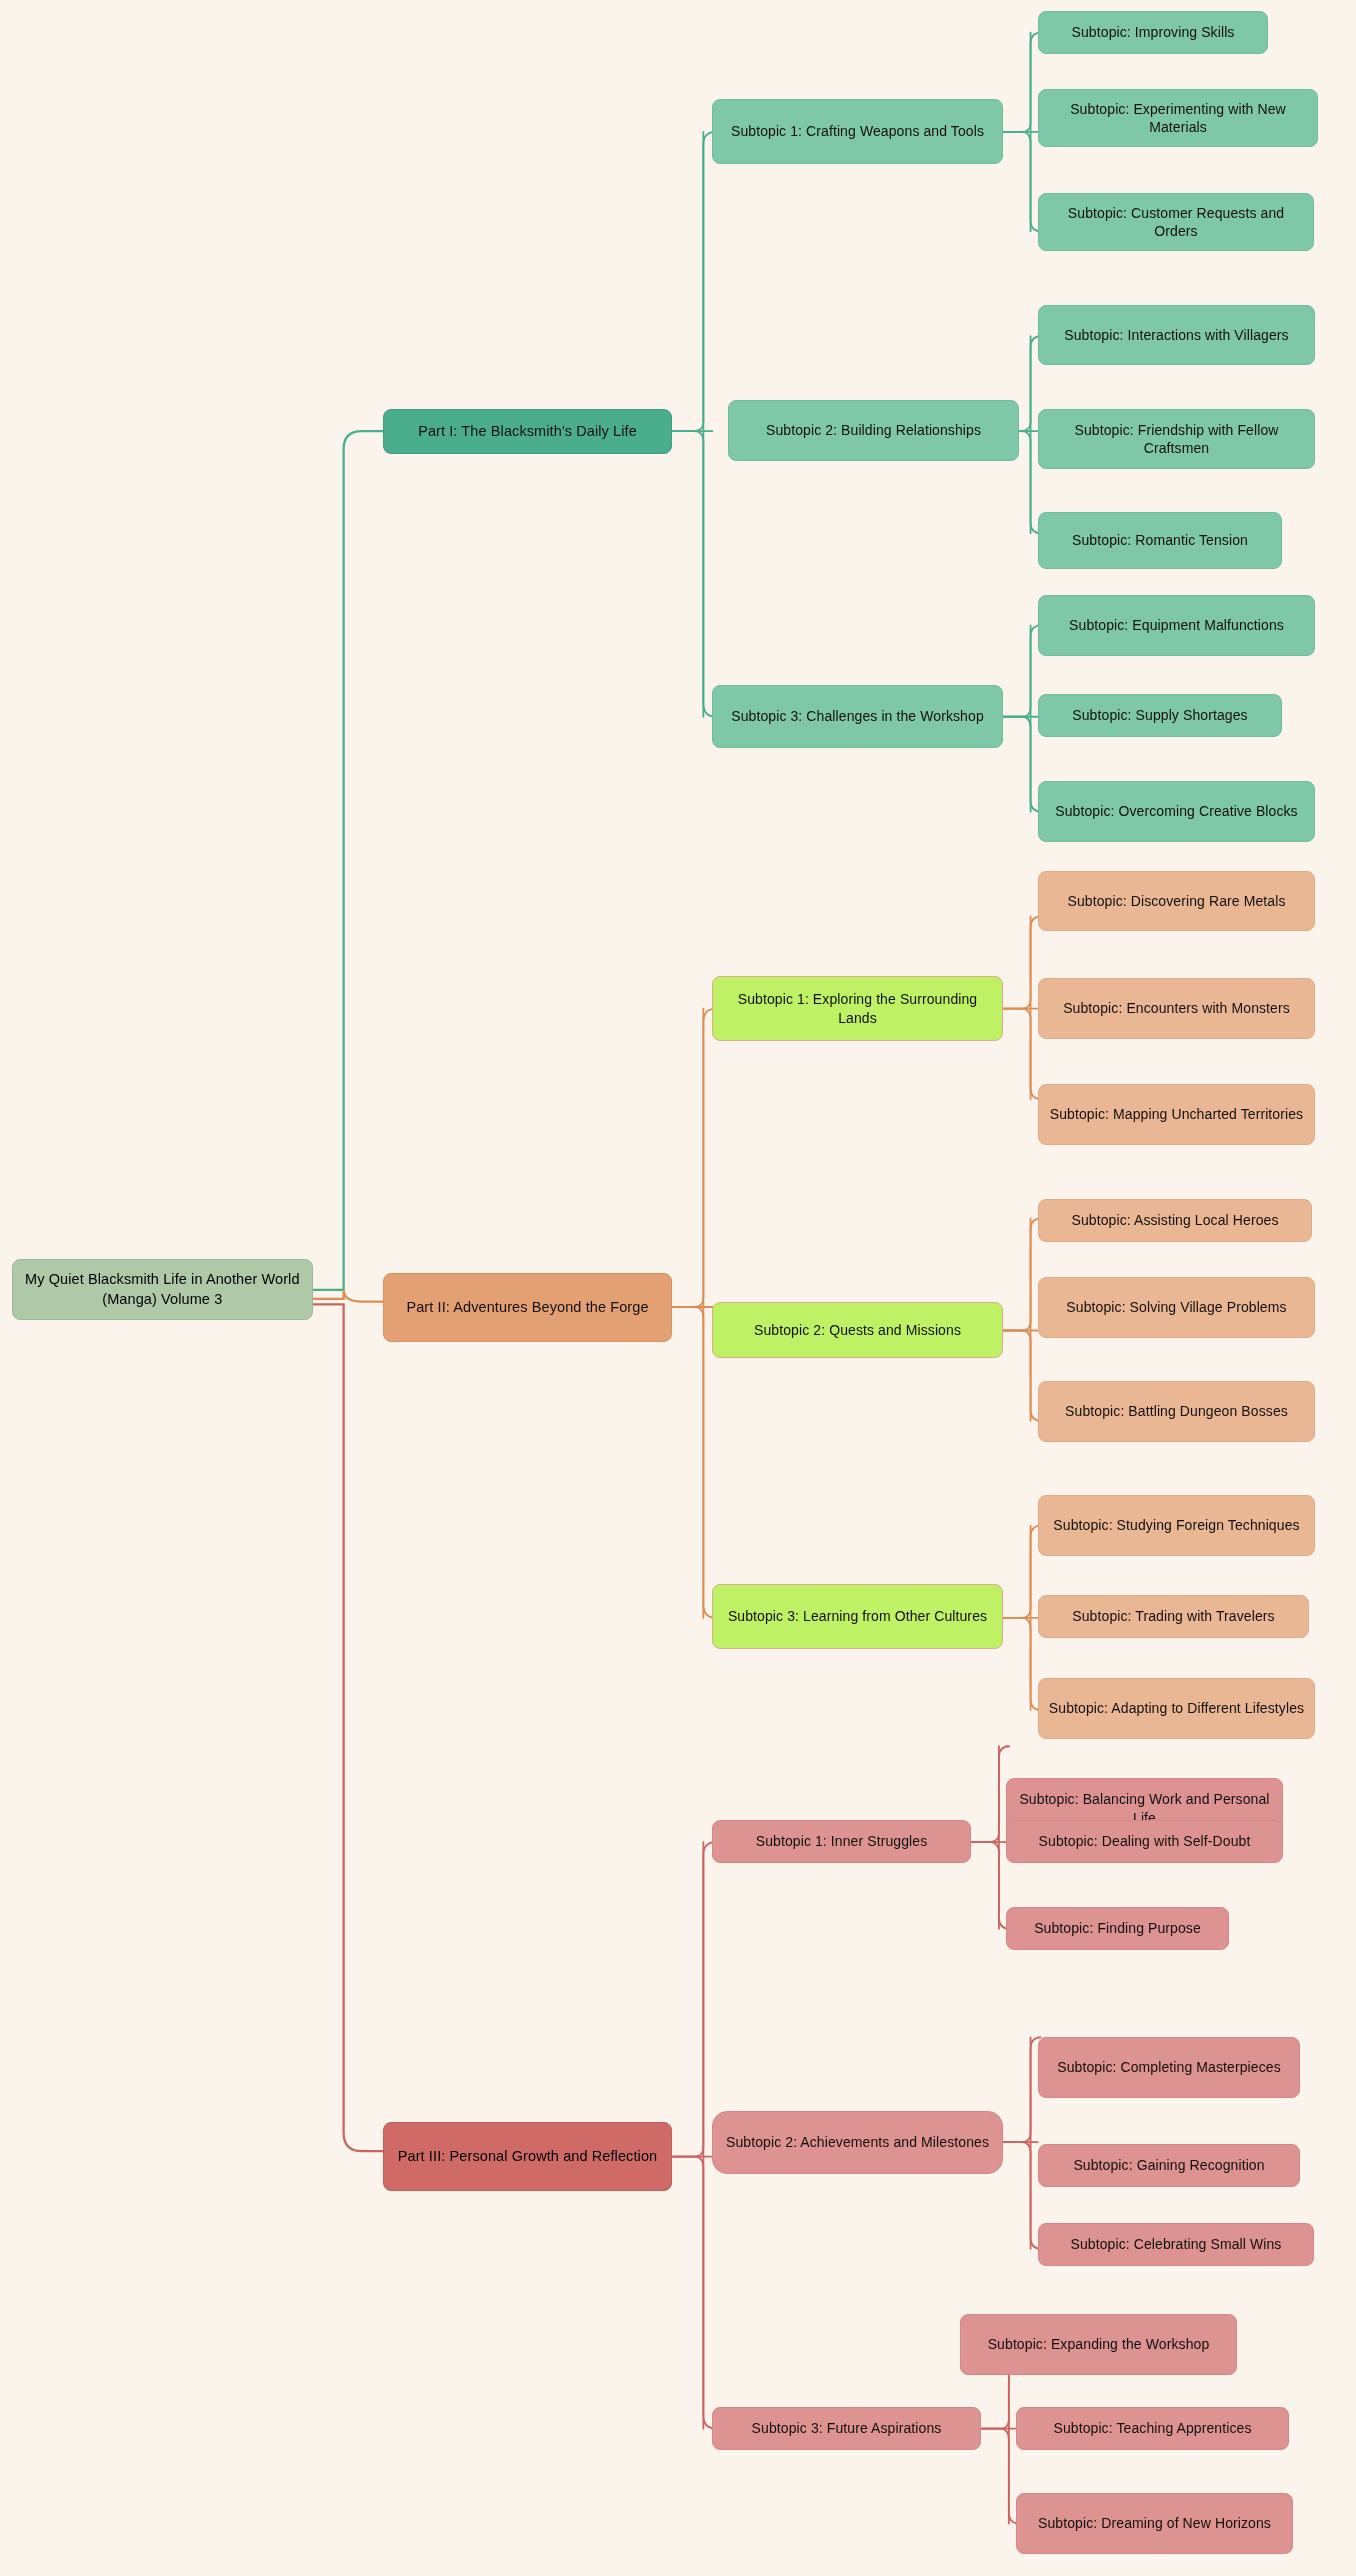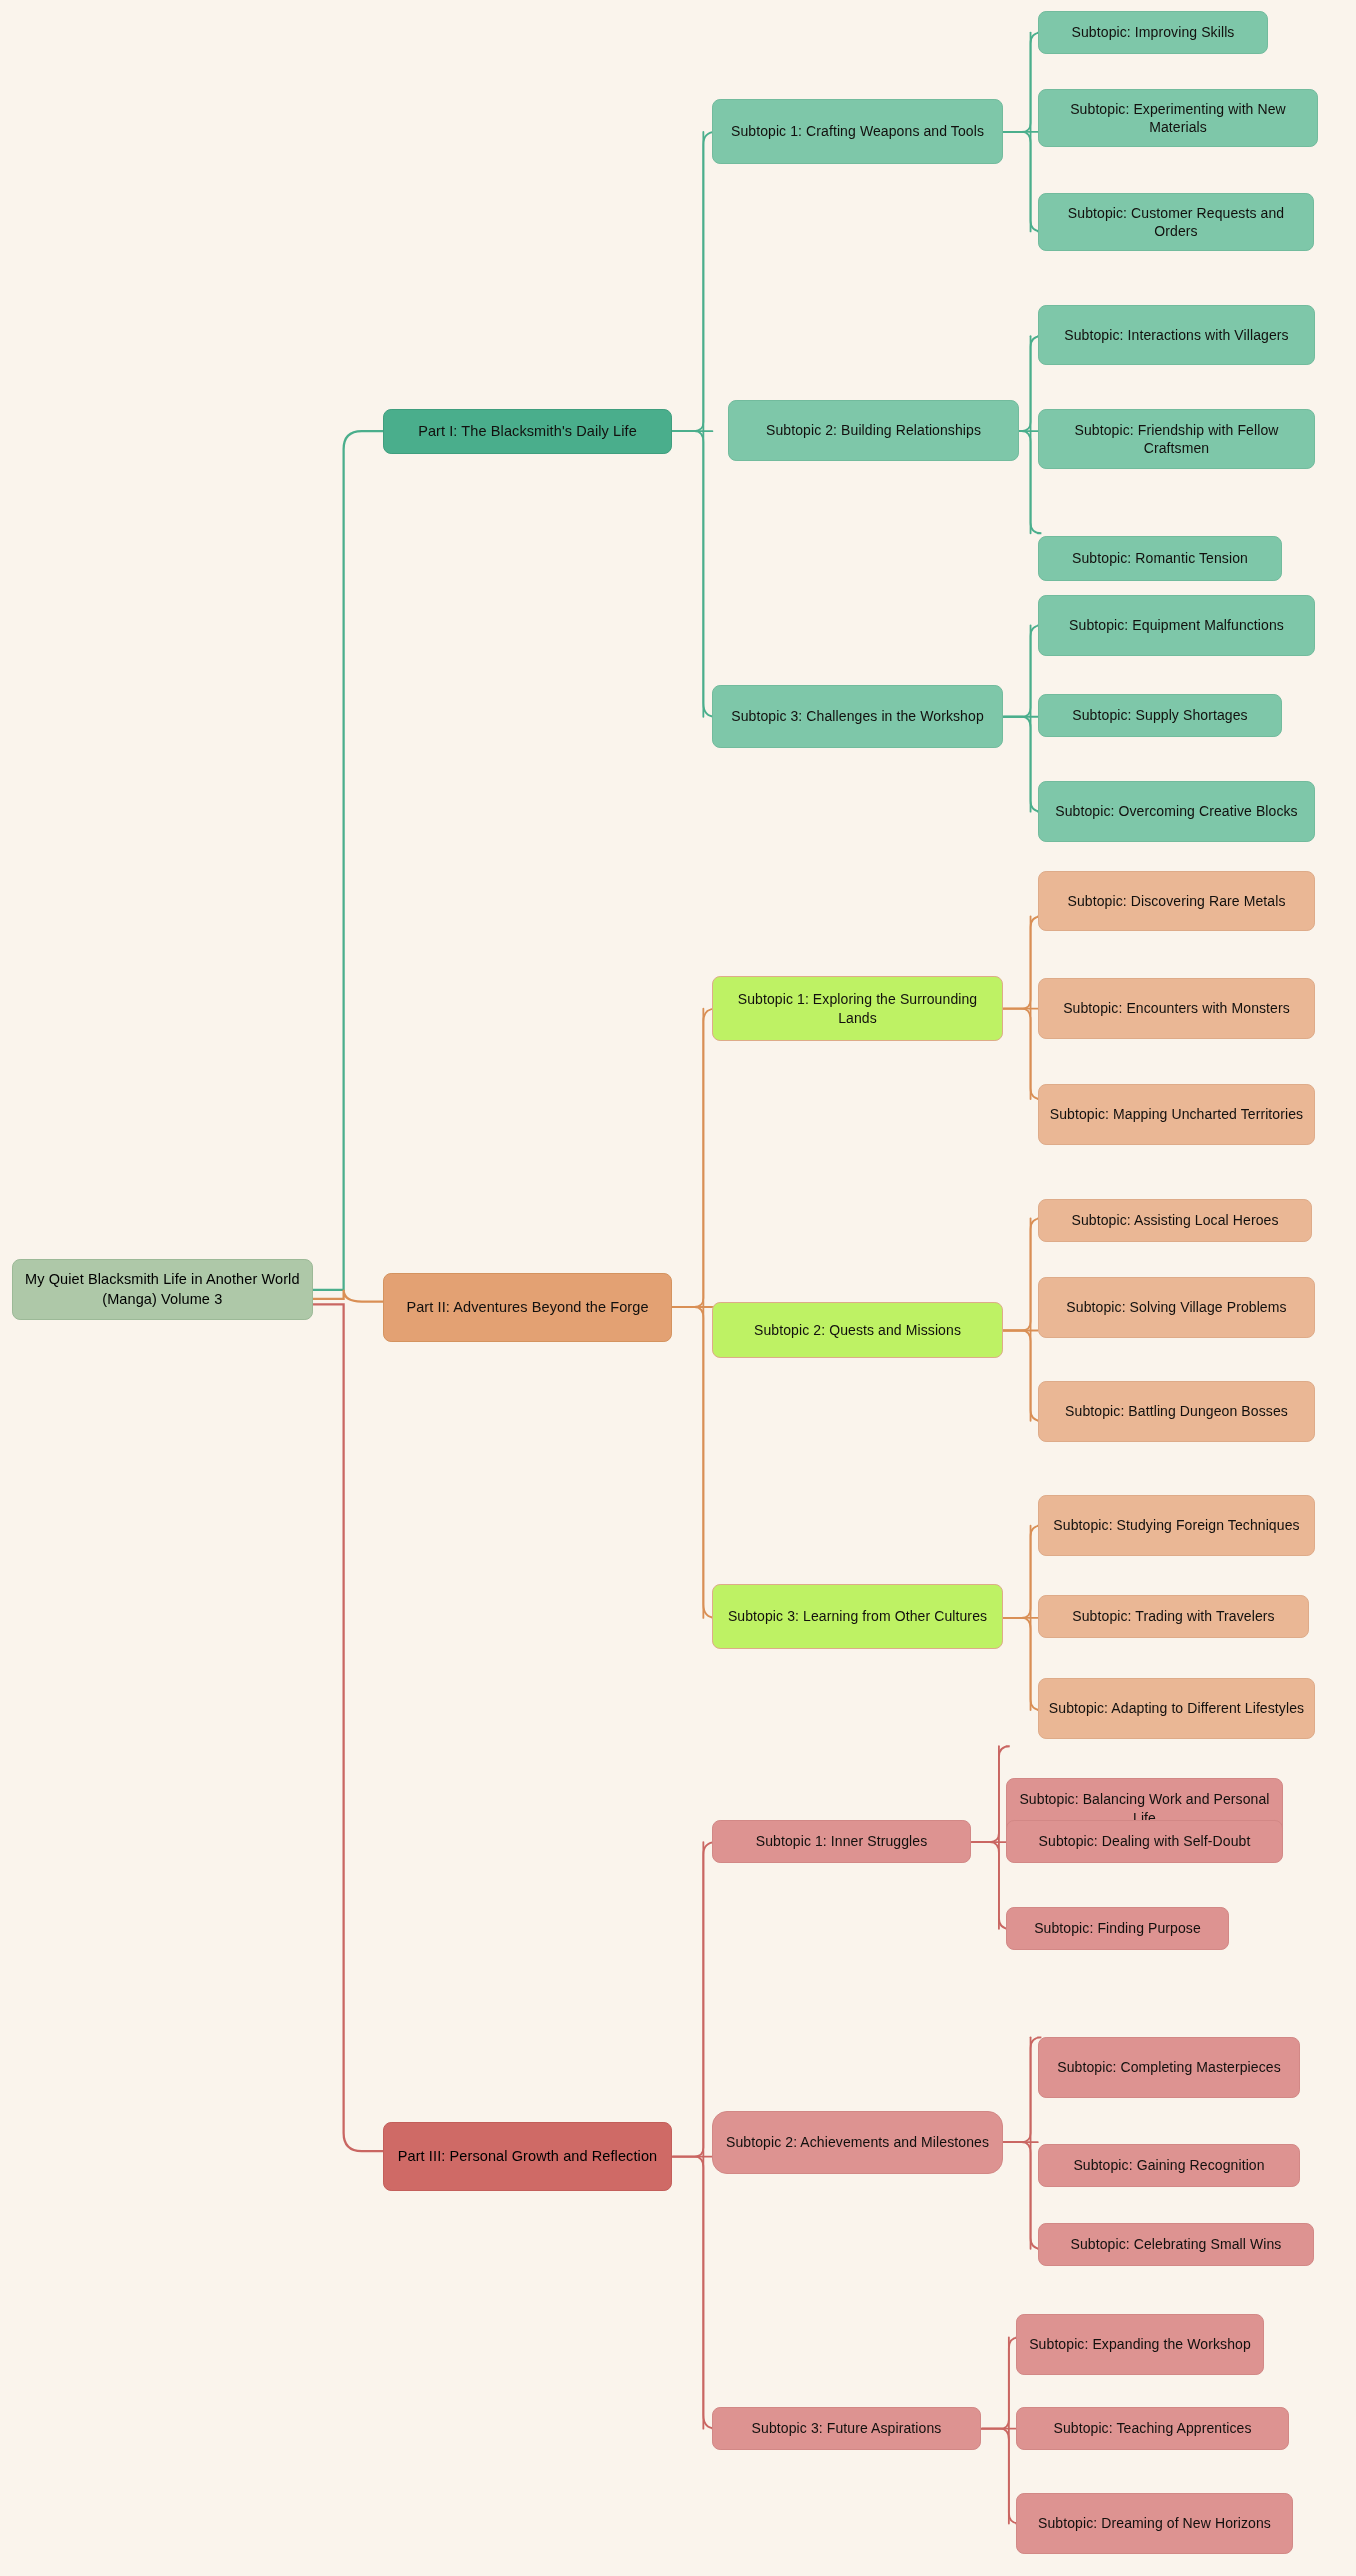--- a/index.html
+++ b/index.html
@@ -163,21 +163,21 @@
 
   <div class="node sub green" style="left:712px; top:400px; width:291px; height:61px;margin-left:16px;">
     <span class="nlabel">Subtopic 2: Building Relationships</span>
   </div>
   <div class="node leaf green" style="left:1038px; top:305px; width:277px; height:60px;">
     <span class="nlabel">Subtopic: Interactions with Villagers</span>
   </div>
   <div class="node leaf green" style="left:1038px; top:409px; width:277px; height:60px;">
     <span class="nlabel">Subtopic: Friendship with Fellow Craftsmen</span>
   </div>
-  <div class="node leaf green" style="left:1038px; top:512px; width:244px; height:45px;margin-top:24px;">
+  <div class="node leaf green" style="left:1038px; top:512px; width:244px; height:57px;">
     <span class="nlabel">Subtopic: Romantic Tension</span>
   </div>
 
   <div class="node sub green" style="left:712px; top:685px; width:291px; height:63px;">
     <span class="nlabel">Subtopic 3: Challenges in the Workshop</span>
   </div>
   <div class="node leaf green" style="left:1038px; top:595px; width:277px; height:61px;">
     <span class="nlabel">Subtopic: Equipment Malfunctions</span>
   </div>
   <div class="node leaf green" style="left:1038px; top:694px; width:244px; height:43px;">
@@ -256,21 +256,21 @@
   <div class="node leaf red" style="left:1038px; top:2144px; width:262px; height:43px;">
     <span class="nlabel">Subtopic: Gaining Recognition</span>
   </div>
   <div class="node leaf red" style="left:1038px; top:2223px; width:276px; height:43px;">
     <span class="nlabel">Subtopic: Celebrating Small Wins</span>
   </div>
 
   <div class="node sub red" style="left:712px; top:2407px; width:269px; height:43px;">
     <span class="nlabel">Subtopic 3: Future Aspirations</span>
   </div>
-  <div class="node leaf red" style="left:1016px; top:2314px; width:248px; height:61px;align-items:center;">
+  <div class="node leaf red" style="left:960px; top:2314px; width:277px; height:61px;align-items:center;">
     <span class="nlabel">Subtopic: Expanding the Workshop</span>
   </div>
   <div class="node leaf red" style="left:1016px; top:2407px; width:273px; height:43px;">
     <span class="nlabel">Subtopic: Teaching Apprentices</span>
   </div>
   <div class="node leaf red" style="left:1016px; top:2493px; width:277px; height:61px;">
     <span class="nlabel">Subtopic: Dreaming of New Horizons</span>
   </div>
 
 </div>

